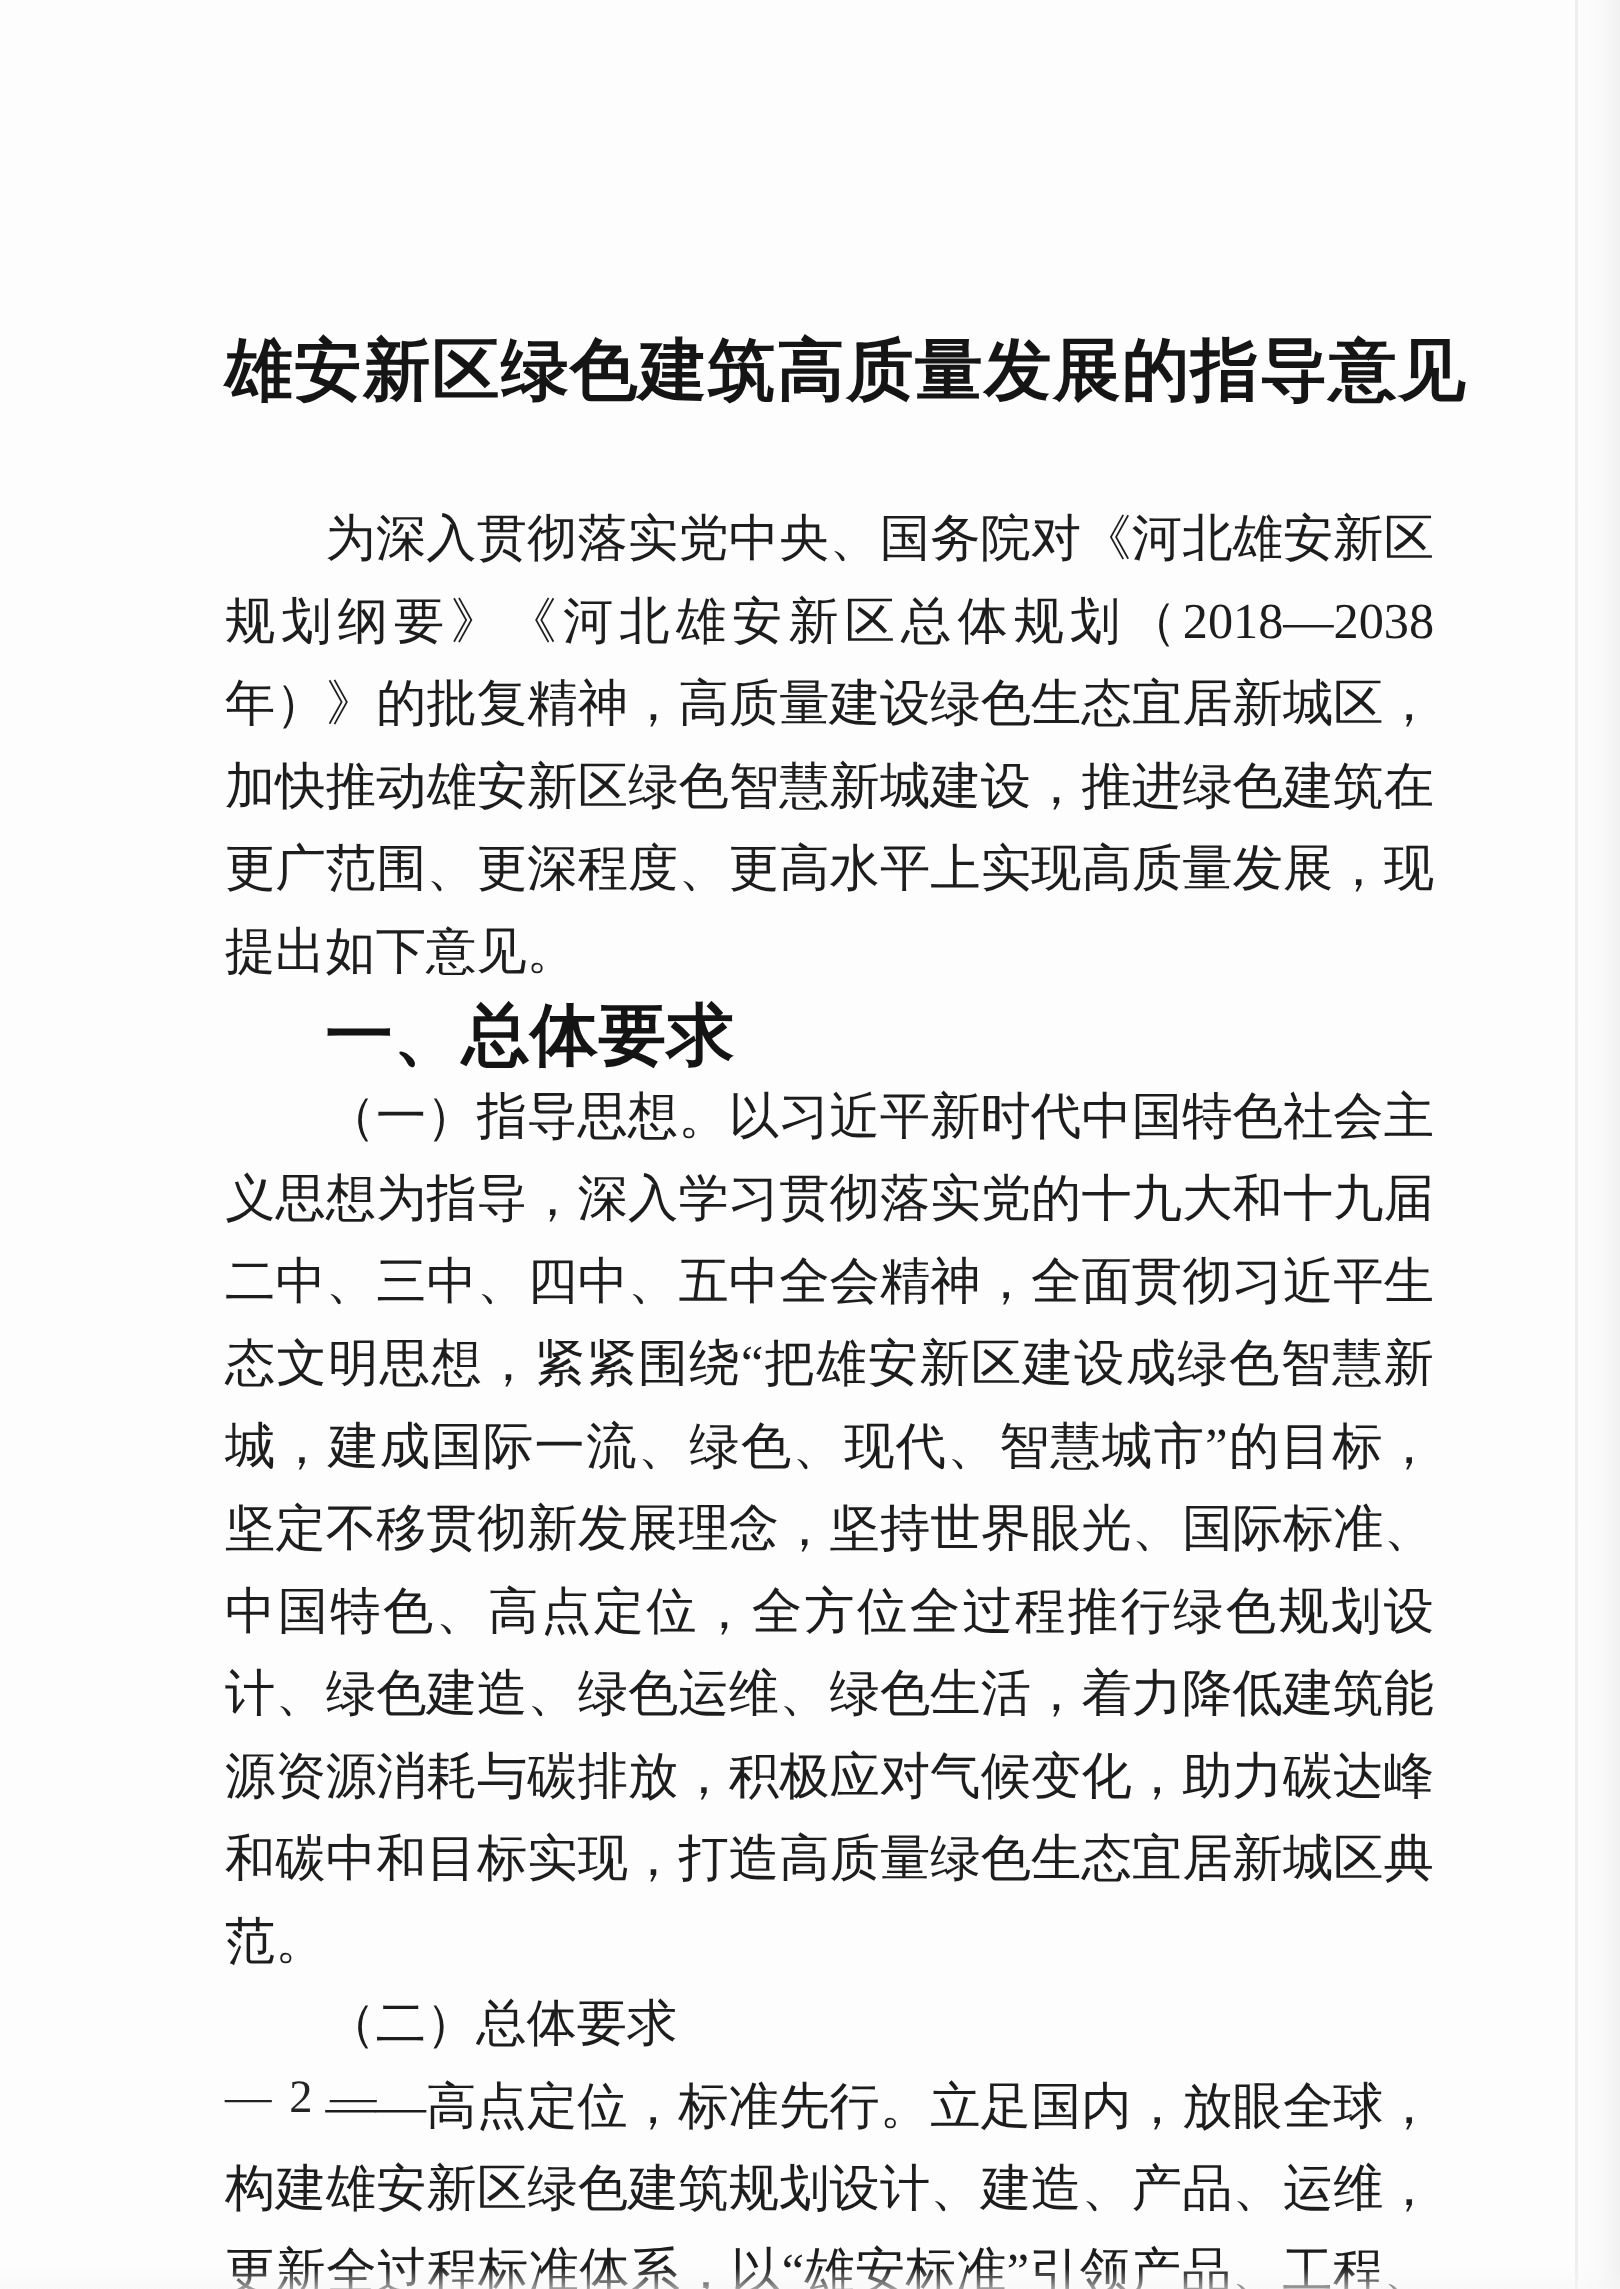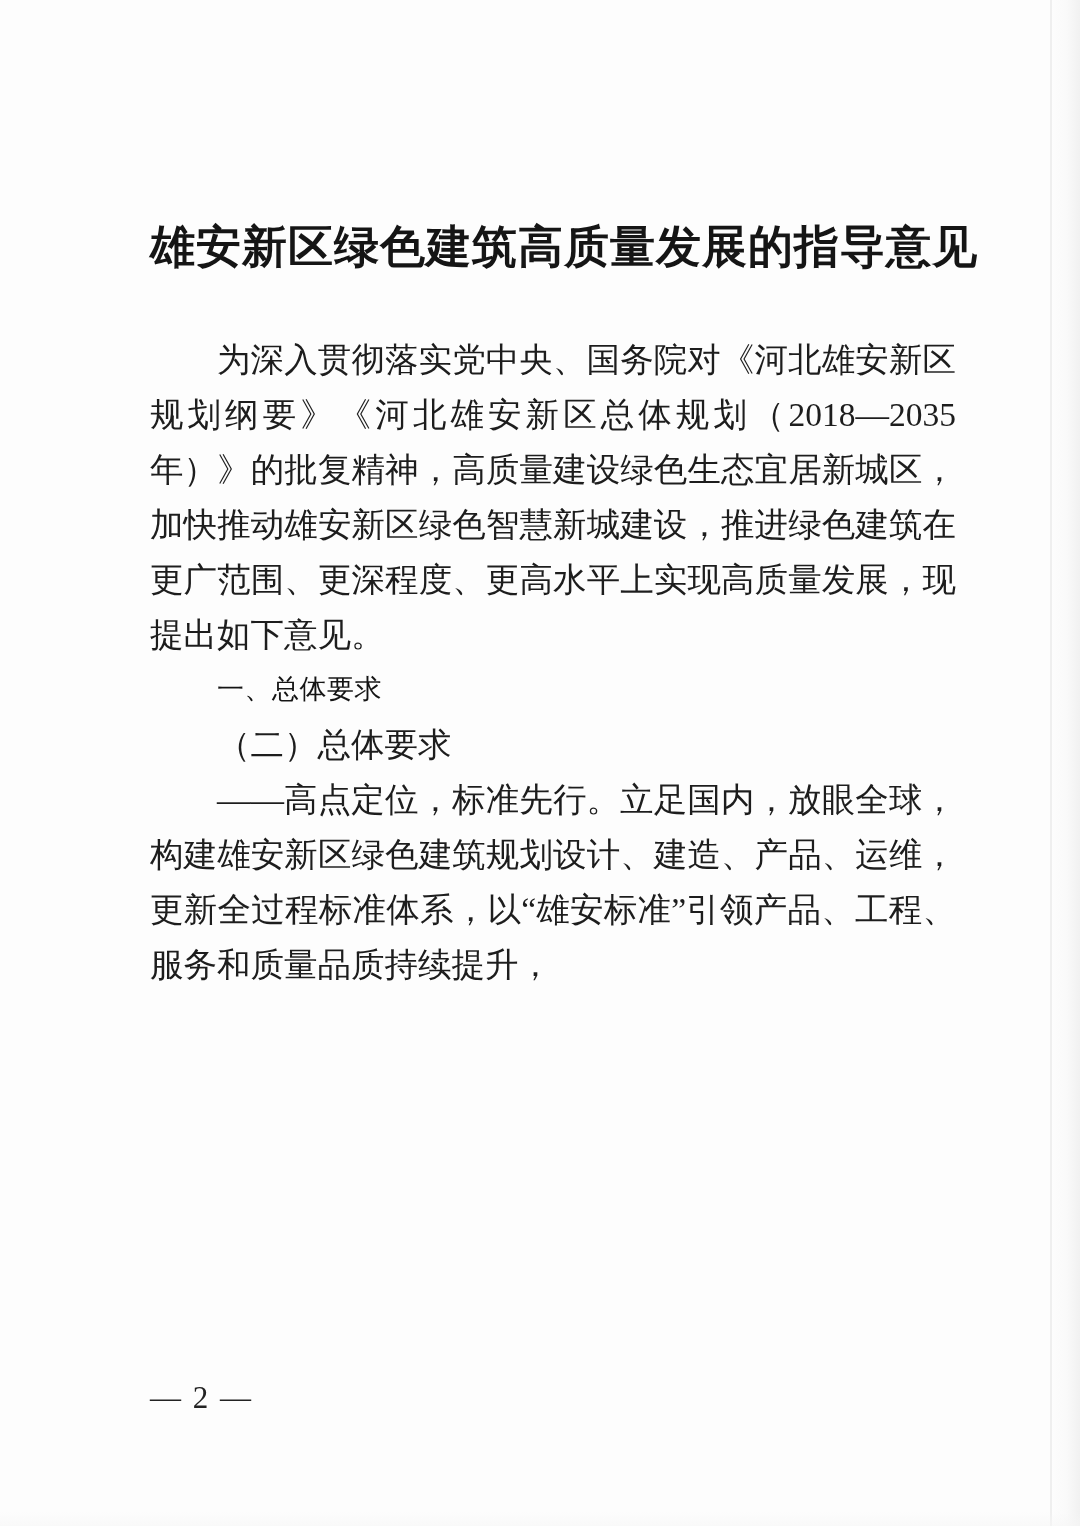--- a/index.html
+++ b/index.html
@@ -87,24 +87,24 @@
     text-align-last: left;
     text-justify: inter-ideograph;
     text-indent: 67px;
     color: #1d1d1d;
     font-family: "Liberation Serif", "DejaVu Serif", serif;
   }
 
   h2.section-heading {
     margin: 0;
     padding: 0;
-    font-size: 27px;
+    font-size: 45px;
     line-height: 55px;
     text-indent: 67px;
-    font-weight: normal;
+    font-weight: bold;
     font-family: "Liberation Sans", "DejaVu Sans", sans-serif;
     letter-spacing: 0.5px;
     color: #141414;
   }
 
   .page-number {
     position: absolute;
     left: 0;
     top: 1378px;
     width: 806px;
@@ -120,24 +120,25 @@
 <body>
 
 <div class="page">
 
   <div class="content">
 
     <h1 class="doc-title">雄安新区绿色建筑高质量发展的指导意见</h1>
 
     <div class="body-block">
 
-      <p class="para">为深入贯彻落实党中央、国务院对《河北雄安新区规划纲要》《河北雄安新区总体规划（2018—2035 年）》的批复精神，高质量建设绿色生态宜居新城区，加快推动雄安新区绿色智慧新城建设，推进绿色建筑在更广范围、更深程度、更高水平上实现高质量发展，现提出如下意见。</p>
+      <p class="para">为深入贯彻落实党中央、国务院对《河北雄安新区规划纲要》《河北雄安新区总体规划（2018—2038 年）》的批复精神，高质量建设绿色生态宜居新城区，加快推动雄安新区绿色智慧新城建设，推进绿色建筑在更广范围、更深程度、更高水平上实现高质量发展，现提出如下意见。</p>
 
       <h2 class="section-heading">一、总体要求</h2>
 
+      <p class="para">（一）指导思想。以习近平新时代中国特色社会主义思想为指导，深入学习贯彻落实党的十九大和十九届二中、三中、四中、五中全会精神，全面贯彻习近平生态文明思想，紧紧围绕“把雄安新区建设成绿色智慧新城，建成国际一流、绿色、现代、智慧城市”的目标，坚定不移贯彻新发展理念，坚持世界眼光、国际标准、中国特色、高点定位，全方位全过程推行绿色规划设计、绿色建造、绿色运维、绿色生活，着力降低建筑能源资源消耗与碳排放，积极应对气候变化，助力碳达峰和碳中和目标实现，打造高质量绿色生态宜居新城区典范。</p>
 
       <p class="para">（二）总体要求</p>
 
       <p class="para">——高点定位，标准先行。立足国内，放眼全球，构建雄安新区绿色建筑规划设计、建造、产品、运维，更新全过程标准体系，以“雄安标准”引领产品、工程、服务和质量品质持续提升，</p>
 
     </div>
 
     <div class="page-number">— 2 —</div>
 
   </div>

